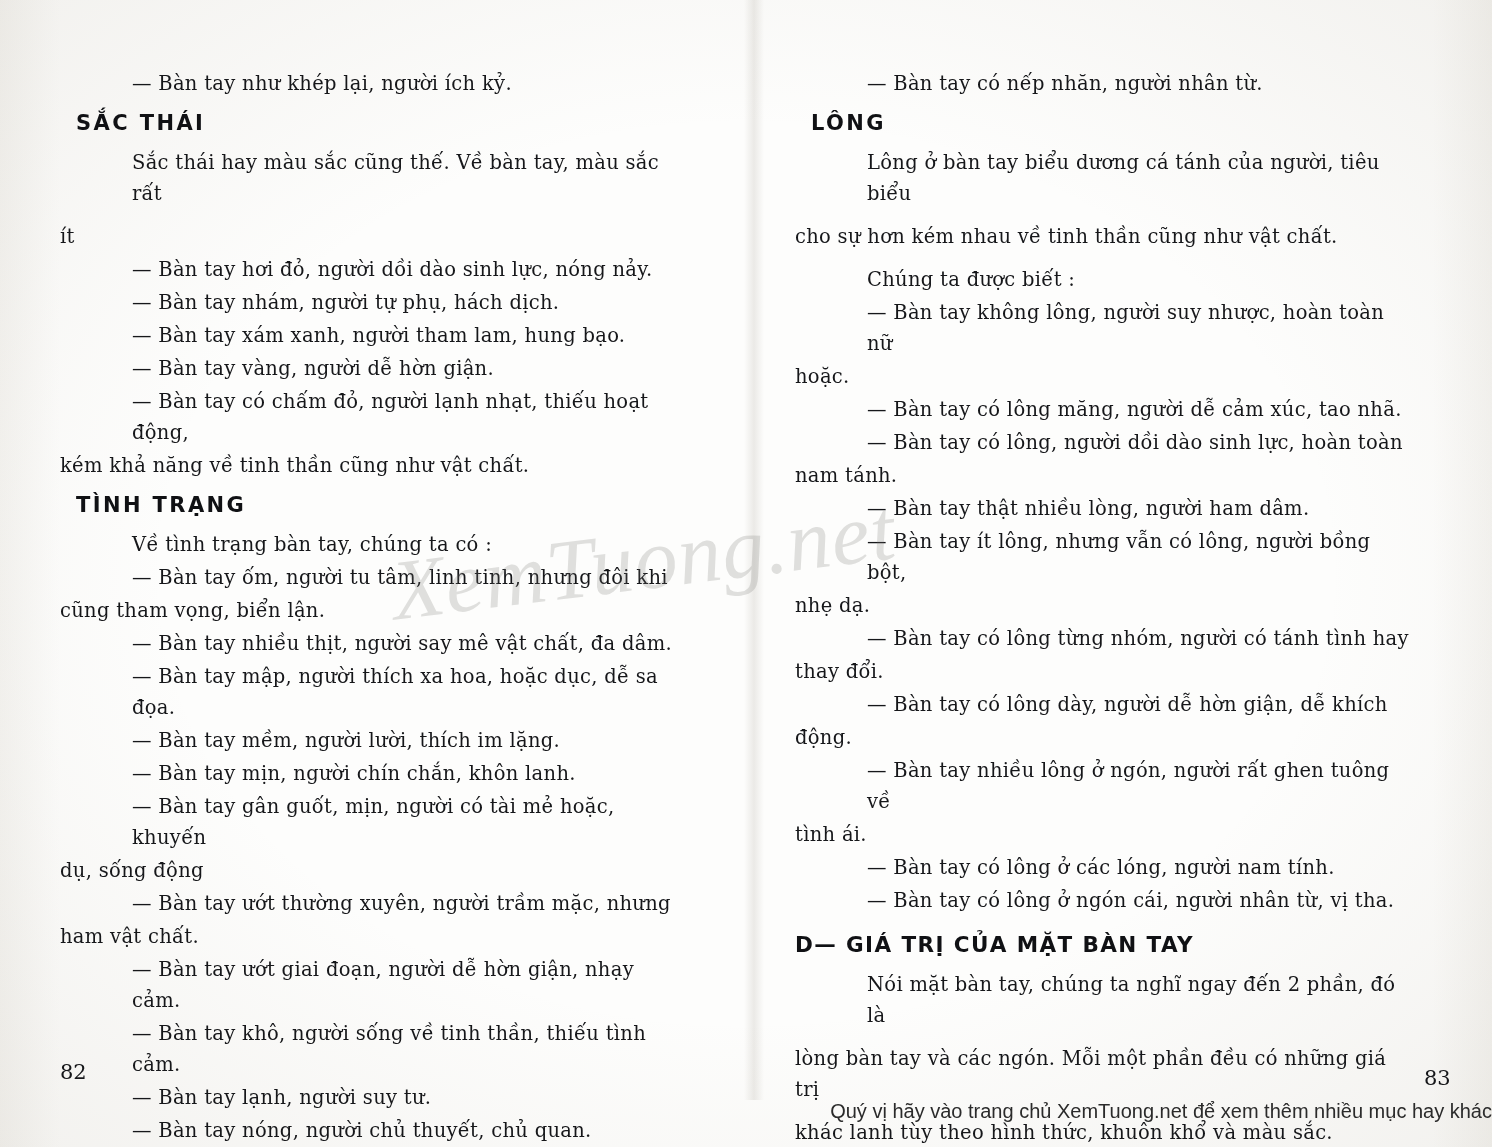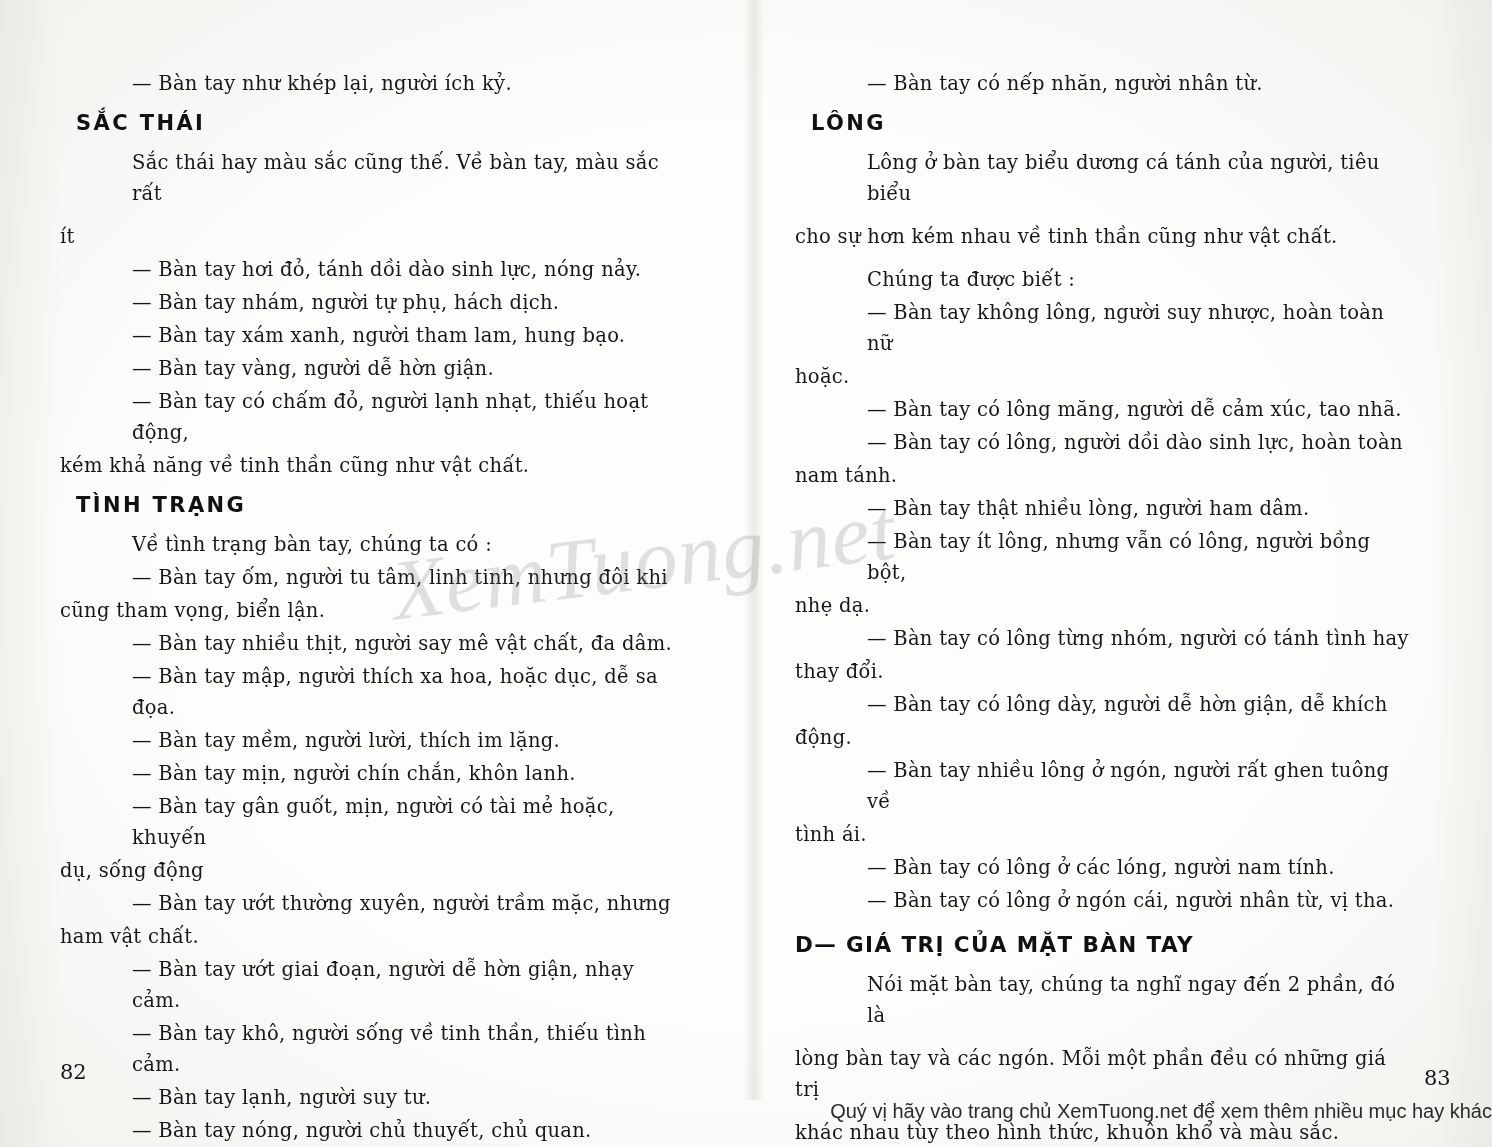--- a/index.html
+++ b/index.html
@@ -133,21 +133,21 @@
 
     <div class="col col-left">
 
       <p class="line ind2">— Bàn tay như khép lại, người ích kỷ.</p>
 
       <h2 class="heading">SẮC THÁI</h2>
 
       <p class="para ind2">Sắc thái hay màu sắc cũng thế. Về bàn tay, màu sắc rất</p>
       <p class="para">ít</p>
 
-      <p class="line ind2">— Bàn tay hơi đỏ, tánh dồi dào sinh lực, nóng nảy.</p>
+      <p class="line ind2">— Bàn tay hơi đỏ, người dồi dào sinh lực, nóng nảy.</p>
       <p class="line ind2">— Bàn tay nhám, người tự phụ, hách dịch.</p>
       <p class="line ind2">— Bàn tay xám xanh, người tham lam, hung bạo.</p>
       <p class="line ind2">— Bàn tay vàng, người dễ hờn giận.</p>
       <p class="line ind2">— Bàn tay có chấm đỏ, người lạnh nhạt, thiếu hoạt động,</p>
       <p class="line">kém khả năng về tinh thần cũng như vật chất.</p>
 
       <h2 class="heading">TÌNH TRẠNG</h2>
 
       <p class="para ind2">Về tình trạng bàn tay, chúng ta có :</p>
 
@@ -203,21 +203,21 @@
       <p class="line ind2">— Bàn tay nhiều lông ở ngón, người rất ghen tuông về</p>
       <p class="line">tình ái.</p>
 
       <p class="line ind2">— Bàn tay có lông ở các lóng, người nam tính.</p>
       <p class="line ind2">— Bàn tay có lông ở ngón cái, người nhân từ, vị tha.</p>
 
       <h2 class="heading center">D— GIÁ TRỊ CỦA MẶT BÀN TAY</h2>
 
       <p class="para ind2">Nói mặt bàn tay, chúng ta nghĩ ngay đến 2 phần, đó là</p>
       <p class="para">lòng bàn tay và các ngón. Mỗi một phần đều có những giá trị</p>
-      <p class="para">khác nhau tùy theo hình thức, khuôn khổ và màu sắc.</p>
+      <p class="para">khác lanh tùy theo hình thức, khuôn khổ và màu sắc.</p>
       <p class="para ind2">Chúng ta thử biết qua về lòng bàn tay.</p>
 
       <h2 class="heading">LÒNG BÀN TAY</h2>
 
     </div>
   </div>
 
   <div class="watermark">XemTuong.net</div>
 
   <div class="folio folio-left">82</div>

